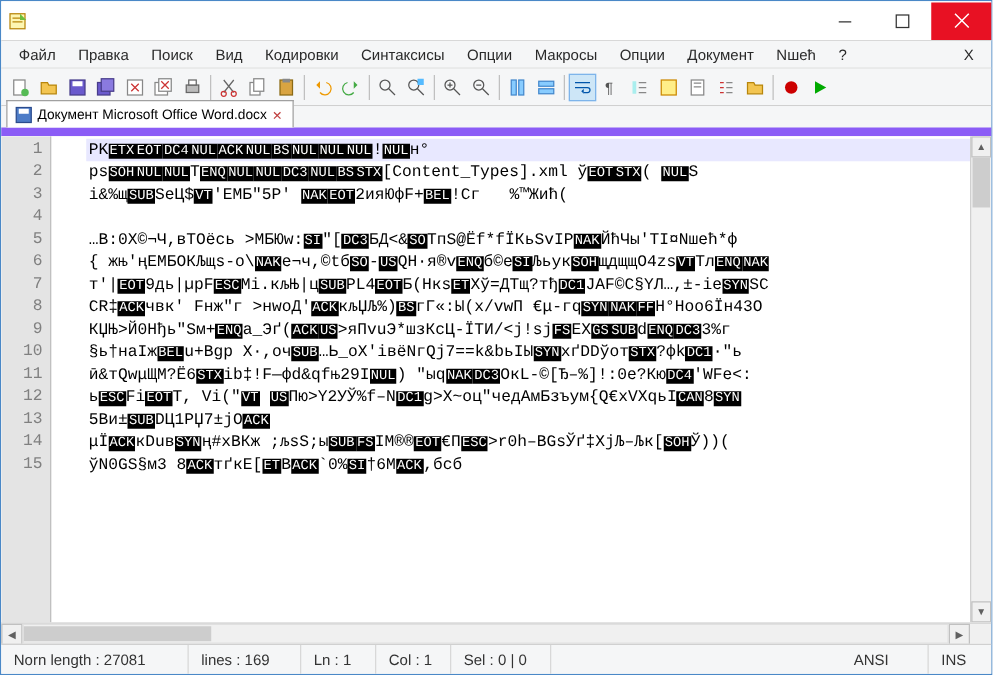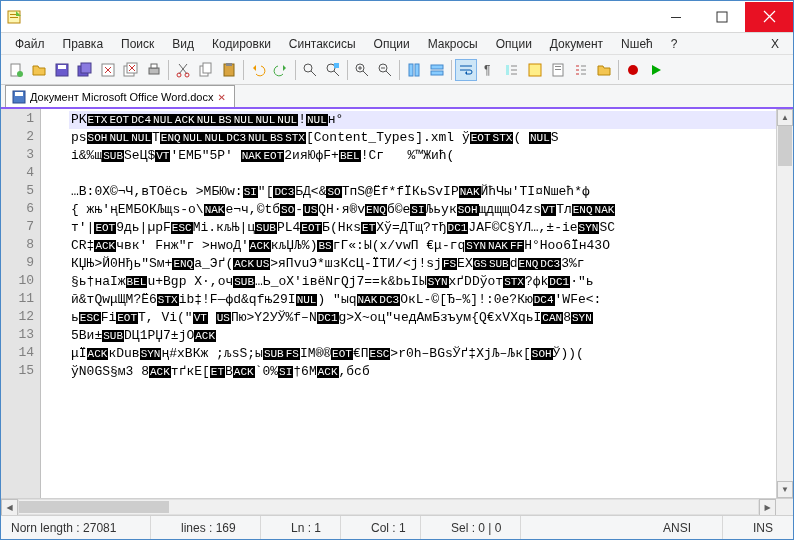--- a/index.html
+++ b/index.html
@@ -10,40 +10,40 @@
 .titlebar-spacer { flex: 1; }
 .win-btn { width: 46px; height: 30px; display: flex; align-items: center; justify-content: center; cursor: pointer; }
 .win-close { background: #e81123; color: #fff; width: 48px; }
 .menubar { height: 22px; background: #f5f6f7; display: flex; align-items: center; padding: 0 6px; gap: 2px; border-bottom: 1px solid #e0e0e0; }
 .menu-item { padding: 2px 8px; color: #2a2a2a; cursor: pointer; }
 .menu-sep { flex: 1; }
 .toolbar { height: 30px; background: #f5f6f7; display: flex; align-items: center; padding: 2px 4px; gap: 1px; border-bottom: 1px solid #d0d0d0; }
 .tb-btn { width: 22px; height: 22px; display: flex; align-items: center; justify-content: center; cursor: pointer; border: 1px solid transparent; }
 .tb-btn.active { border: 1px solid #7eb4ea; background: #cde6f7; }
 .tb-sep { width: 1px; height: 20px; background: #c0c0c0; margin: 0 2px; }
-.tabbar { height: 24px; background: #f5f6f7; display: flex; align-items: flex-end; padding: 0 4px; border-bottom: 2px solid #8b5cf6; }
+.tabbar { height: 24px; background: #f5f6f7; display: flex; align-items: flex-end; padding: 0 4px; border-bottom: 7px solid #8b5cf6; }
 .tab { height: 22px; background: #fff; border: 1px solid #a0a0a0; border-bottom: none; padding: 0 6px; display: flex; align-items: center; gap: 4px; font-size: 11px; }
 .tab-icon { width: 14px; height: 14px; }
 .tab-close { width: 10px; height: 10px; color: #c04040; font-size: 10px; cursor: pointer; }
 .editor { flex: 1; display: flex; overflow: hidden; background: #fff; }
 .gutter { width: 40px; background: #e4e4e4; border-right: 1px solid #c0c0c0; padding-top: 2px; }
 .gutter-row { height: 18px; text-align: right; padding-right: 6px; color: #808080; font-family: "Courier New", monospace; font-size: 13px; }
 .code { flex: 1; font-family: "Courier New", monospace; font-size: 13px; line-height: 18px; white-space: pre; overflow: hidden; padding-top: 2px; }
 .code-row { height: 18px; padding-left: 2px; margin-left: 28px; }
 .code-row:first-child { background: #e8e8ff; }
 .ctrl { background: #000; color: #fff; padding: 0 1px; font-size: 11px; }
 .scroll-v { width: 17px; background: #f0f0f0; border-left: 1px solid #d0d0d0; display: flex; flex-direction: column; }
 .scroll-btn { height: 17px; background: #f0f0f0; border: 1px solid #c0c0c0; display: flex; align-items: center; justify-content: center; font-size: 8px; color: #606060; }
 .scroll-track { flex: 1; position: relative; }
 .scroll-thumb-v { position: absolute; left: 1px; right: 1px; top: 0; height: 40px; background: #cdcdcd; }
 .scroll-h-row { height: 17px; display: flex; background: #f0f0f0; border-top: 1px solid #d0d0d0; }
 .scroll-h-track { flex: 1; position: relative; border: 1px solid #e0e0e0; }
 .scroll-thumb-h { position: absolute; top: 1px; bottom: 1px; left: 0; width: 150px; background: #cdcdcd; }
 .scroll-corner { width: 17px; }
-.statusbar { height: 24px; background: #f5f6f7; border-top: 1px solid #d0d0d0; display: flex; align-items: flex-end; font-size: 12px; color: #333; gap: 20px; }
+.statusbar { height: 24px; background: #f5f6f7; border-top: 1px solid #d0d0d0; display: flex; align-items: flex-end; font-size: 12px; color: #333; }
 .status-cell { padding: 0 10px; border-right: 1px solid #d8d8d8; height: 100%; display: flex; align-items: center; }
 .status-spacer { flex: 1; }
 svg { overflow: visible; }
 </style>
 </head>
 <body>
 
 <div class="window">
 
   <div class="titlebar">

